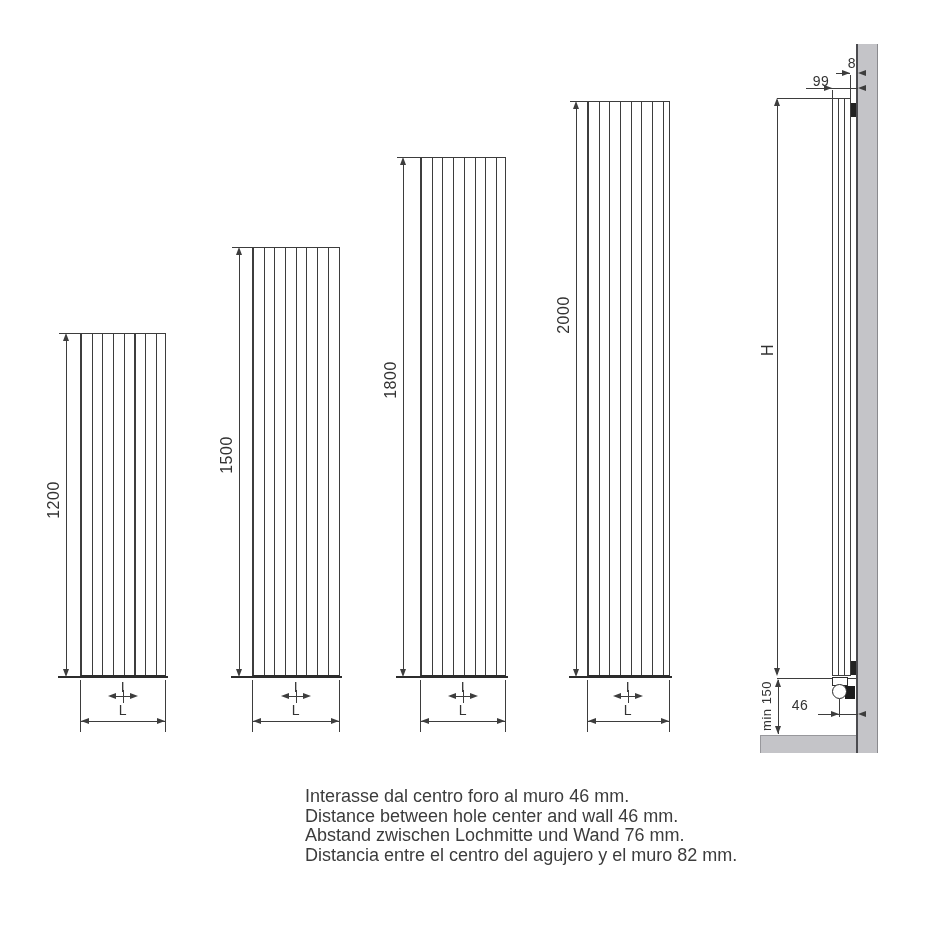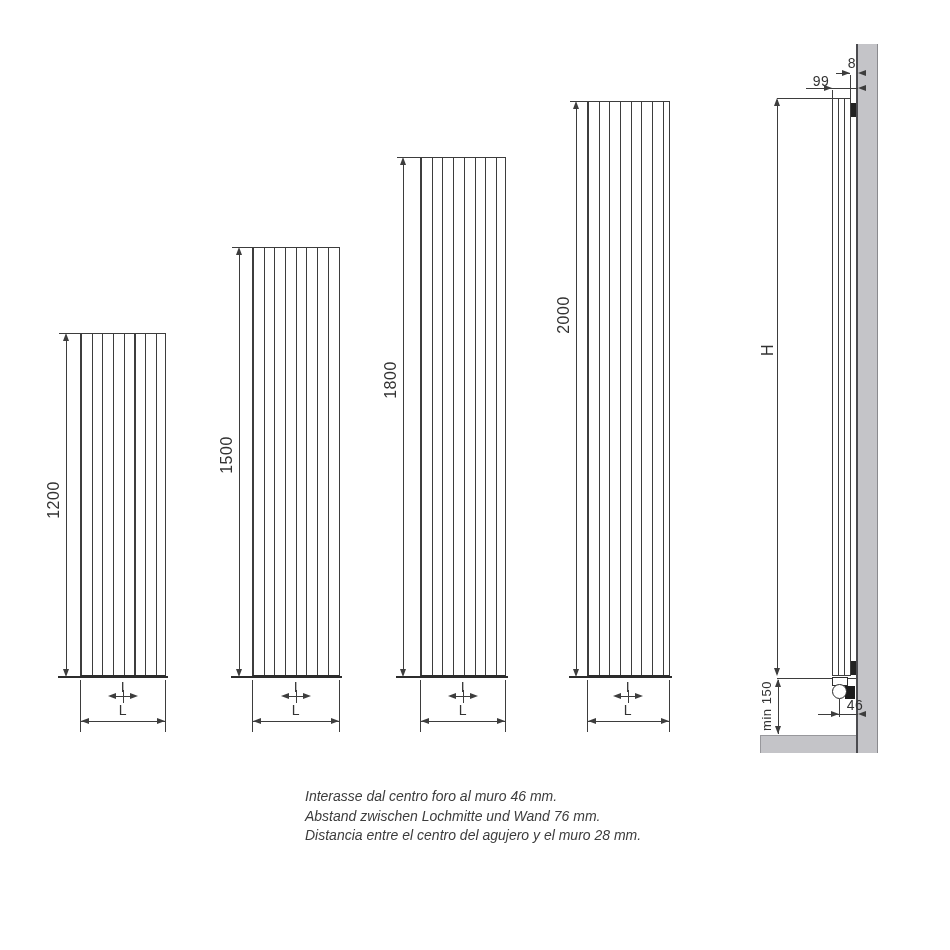--- a/index.html
+++ b/index.html
@@ -15,21 +15,21 @@
   .arr.left{border-top:3px solid transparent;border-bottom:3px solid transparent;border-right:8px solid var(--line);}
   .arr.right{border-top:3px solid transparent;border-bottom:3px solid transparent;border-left:8px solid var(--line);}
   .rad{position:absolute;border:1px solid var(--line);border-bottom:2px solid #2c2c2c;box-sizing:border-box;
        background-image:repeating-linear-gradient(to right,var(--line) 0,var(--line) 1px,transparent 1px,transparent 10.7px);
        background-color:#fff;}
   .lbl{position:absolute;display:flex;align-items:center;justify-content:center;
        font-size:16px;letter-spacing:0.5px;color:#333;white-space:nowrap;}
   .rot{transform:rotate(-90deg);}
   .small{font-size:14px;}
   .tiny{font-size:13px;}
-  .notes{position:absolute;left:305px;top:787px;font-size:14px;line-height:19.7px;color:#3c3c3c;font-style:italic;}
+  .notes{position:absolute;left:305px;top:787px;font-size:18px;line-height:19.7px;color:#3c3c3c;}
   .wall{position:absolute;background:#c4c4c8;border-left:2px solid #4b4b4f;border-right:1px solid #8a8a8e;box-sizing:border-box;}
   .floor{position:absolute;background:#c4c4c8;border-top:1px solid #98989c;border-left:1px solid #98989c;box-sizing:border-box;}
   .bracket{position:absolute;background:#222;}
   .valve-nut{position:absolute;border:1px solid #2e2e2e;background:#fff;box-sizing:border-box;}
   .valve-circle{position:absolute;border:1.5px solid #2a2a2a;background:#fff;border-radius:50%;box-sizing:border-box;}
   .valve-block{position:absolute;background:#1c1c1c;}
 </style>
 </head>
 <body>
 
@@ -143,24 +143,25 @@
 
   <div class="vline" style="left:778px;top:680px;height:54px"></div>
   <div class="arr up" style="left:775px;top:679px"></div>
   <div class="arr down" style="left:775px;top:726px"></div>
   <div class="lbl rot tiny" style="left:738px;top:699px;width:56px;height:14px">min 150</div>
 
   <div class="valve-block" style="left:845px;top:686px;width:10px;height:13px"></div>
   <div class="valve-nut" style="left:832px;top:677px;width:16px;height:9px"></div>
   <div class="valve-circle" style="left:832px;top:684px;width:15px;height:15px"></div>
   <div class="vline" style="left:839px;top:699px;height:18px"></div>
-  <div class="lbl small" style="left:845px;top:698px;width:20px;height:14px">46</div>
+  <div class="lbl small" style="left:790px;top:698px;width:20px;height:14px">46</div>
   <div class="hline" style="left:818px;top:714px;width:40px"></div>
   <div class="arr right" style="left:831px;top:711px"></div>
   <div class="arr left" style="left:858px;top:711px"></div>
 
   <div class="notes">
     <div>Interasse dal centro foro al muro 46 mm.</div>
+    <div>Distance between hole center and wall 46 mm.</div>
     <div>Abstand zwischen Lochmitte und Wand 76 mm.</div>
-    <div>Distancia entre el centro del agujero y el muro 28 mm.</div>
+    <div>Distancia entre el centro del agujero y el muro 82 mm.</div>
   </div>
 
 </div>
 
 </body></html>

